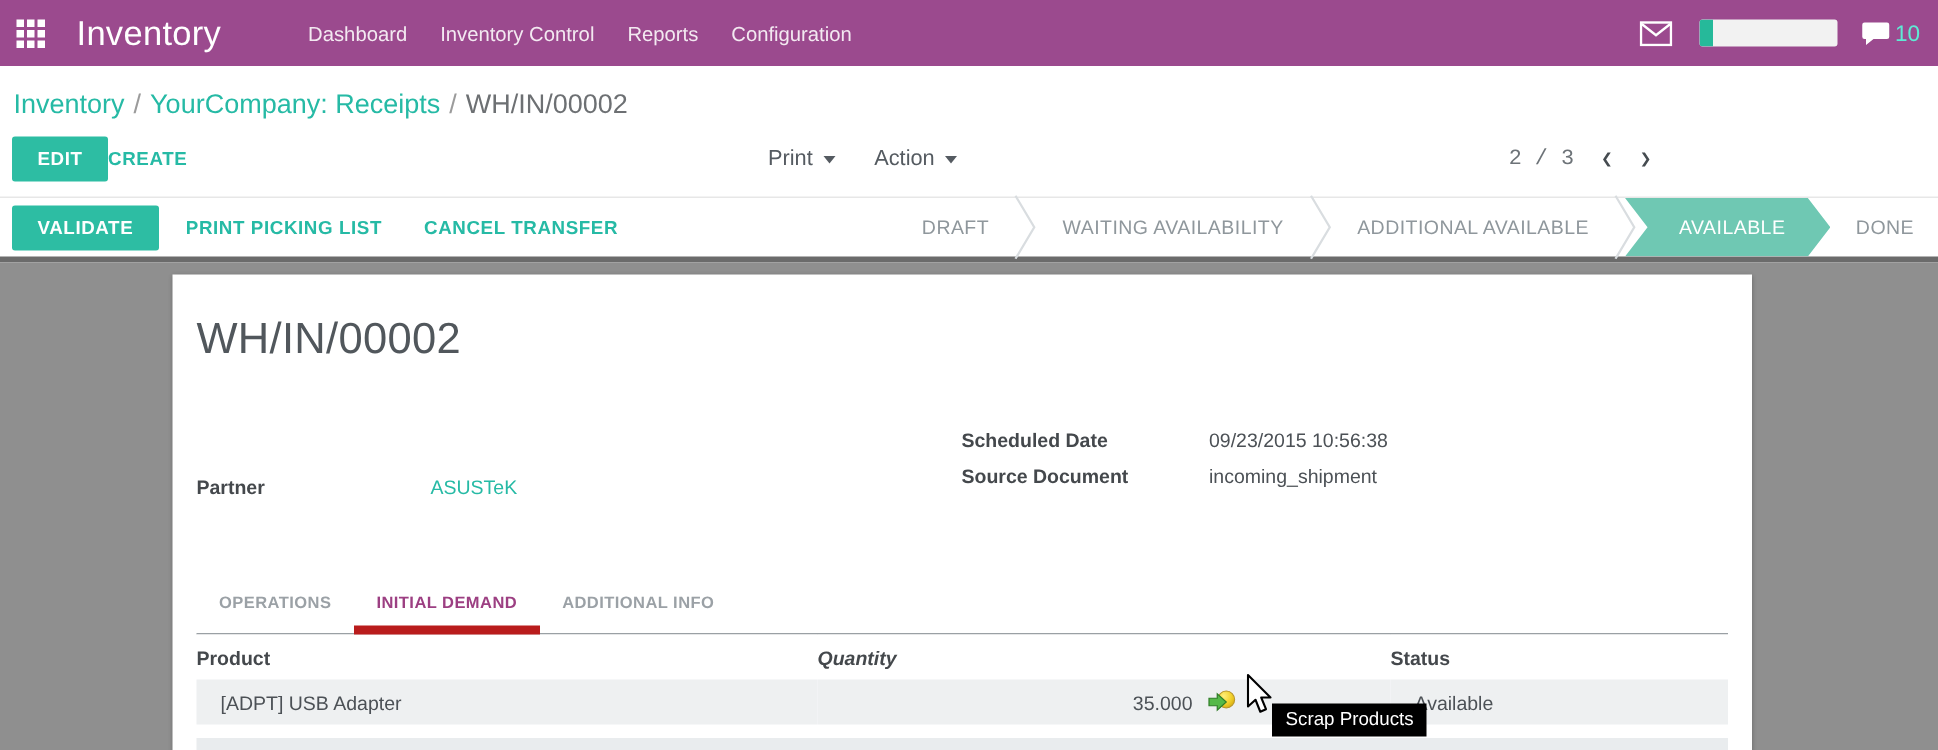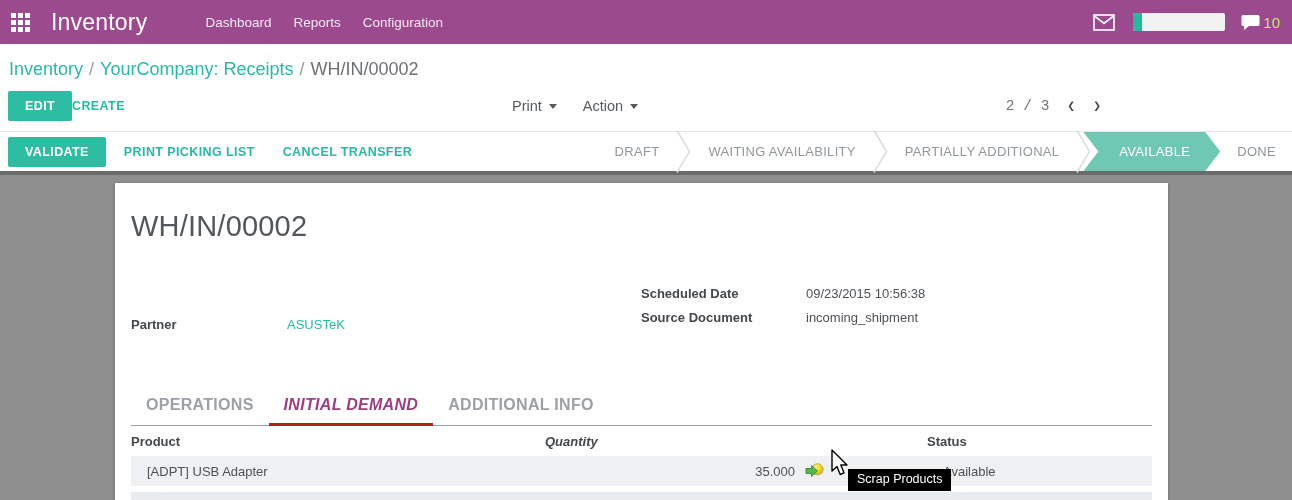--- a/index.html
+++ b/index.html
@@ -22,21 +22,21 @@
   .app-title { font-size: 23px; font-weight: 500; margin-left: 21px; letter-spacing: .2px; }
   .nav-menu { display: flex; align-items: center; margin-left: 47px; height: 100%; }
   .nav-item { font-size: 13.5px; color: #f3e9f1; padding: 0 11px; height: 100%;
     display: flex; align-items: center; cursor: pointer; }
   .nav-right { margin-left: auto; display: flex; align-items: center; margin-right: 12px; }
   .envelope { margin-right: 18px; cursor: pointer; display: flex; }
   .progressbar { width: 92px; height: 18px; background: #f2f2f2; margin-right: 16px;
     border-radius: 2px; overflow: hidden; position: relative; cursor: pointer; }
   .progressbar .fill { position: absolute; left: 0; top: 0; bottom: 0; width: 9px; background: #26b99a; }
   .chat { display: flex; align-items: center; cursor: pointer; }
-  .chat .count { font-size: 15px; margin-left: 3px; color: #bef264; }
+  .chat .count { font-size: 15px; margin-left: 3px; color: #5eead4; }
 
   
   .breadcrumb-row { position: absolute; left: 0; top: 44px; width: 1132px; height: 44px; background: #fff; }
   .breadcrumb { position: absolute; left: 9px; top: 15px; font-size: 18px; }
   .breadcrumb .crumb-link { color: #26baa5; cursor: pointer; text-decoration: none; }
   .breadcrumb .sep { color: #9b9b9b; padding: 0 6px; }
   .breadcrumb .crumb-current { color: #6d7073; }
 
   
   .control-row { position: absolute; left: 0; top: 88px; width: 1113px; height: 42px; background: #fff; }
@@ -77,23 +77,23 @@
   .fg-col-right { flex: 1; }
   .field-row { display: flex; margin-bottom: 9px; align-items: baseline; }
   .field-label { font-size: 13px; font-weight: 700; color: #44484c; }
   .fg-col-left .field-label { width: 156px; }
   .fg-col-right .field-label { width: 165px; }
   .field-value { font-size: 13px; color: #4c5156; }
   .field-link { color: #26baa5; cursor: pointer; }
 
   
   .tabs { display: flex; margin-top: 46px; border-bottom: 1px solid #9aa0a4; padding-left: 0; }
-  .tab { font-size: 16px; font-weight: 700; letter-spacing: .3px; color: #9ba1a6;
+  .tab { font-size: 11px; font-weight: 700; letter-spacing: .3px; color: #9ba1a6;
     padding: 9px 15px; cursor: pointer; }
-  .tab.active { color: #9c3f82; border-bottom: 3px solid #b91c1c; margin-bottom: -1px; font-style: italic; }
+  .tab.active { color: #9c3f82; border-bottom: 6px solid #b91c1c; margin-bottom: -1px; }
 
   
   .o-table { width: 100%; border-collapse: collapse; table-layout: fixed; }
   .o-table th { font-size: 13px; font-weight: 700; color: #44484c; text-align: left;
     padding: 8px 0 7px 0; background: #fff; }
   .o-table td { font-size: 13px; color: #4c5156; padding: 7px 16px; background: #eef0f1; }
   .col-product { width: 414px; }
   .col-qty { width: 382px; font-style: italic; }
   .col-status { width: 225px; }
   .qty-cell-inner { display: flex; justify-content: flex-end; align-items: center; gap: 10px; padding-right: 87px; }
@@ -118,20 +118,21 @@
         <i></i>
         <i></i>
         <i></i>
         <i></i>
         <i></i>
         <i></i>
     </div>
     <div class="app-title">Inventory</div>
     <div class="nav-menu">
       <div class="nav-item">Dashboard</div>
+      <div class="nav-item">Inventory Control</div>
       <div class="nav-item">Reports</div>
       <div class="nav-item">Configuration</div>
     </div>
     <div class="nav-right">
       <span class="envelope">
         <svg width="22" height="17" viewBox="0 0 22 17">
           <rect x="1" y="1" width="20" height="15" fill="none" stroke="#fff" stroke-width="1.6"></rect>
           <path d="M1.5,2 L11,9.5 L20.5,2" fill="none" stroke="#fff" stroke-width="1.6"></path>
         </svg>
       </span>
@@ -185,21 +186,21 @@
           <svg width="15" height="43" viewBox="0 0 15 43">
             <path d="M1,0.5 L13.5,21.5 L1,42.5" fill="none" stroke="#d9dde0" stroke-width="1.5"></path>
           </svg>
         </span>
       <span class="state">WAITING AVAILABILITY</span>
       <span class="state-sep">
           <svg width="15" height="43" viewBox="0 0 15 43">
             <path d="M1,0.5 L13.5,21.5 L1,42.5" fill="none" stroke="#d9dde0" stroke-width="1.5"></path>
           </svg>
         </span>
-      <span class="state">PARTIALLY ADDITIONAL</span>
+      <span class="state">ADDITIONAL AVAILABLE</span>
       <span class="state-sep">
           <svg width="15" height="43" viewBox="0 0 15 43">
             <path d="M1,0.5 L13.5,21.5 L1,42.5" fill="none" stroke="#d9dde0" stroke-width="1.5"></path>
           </svg>
         </span>
       <span class="state-active">AVAILABLE</span>
       <span class="state state-done">DONE</span>
     </div>
   </div>
 

